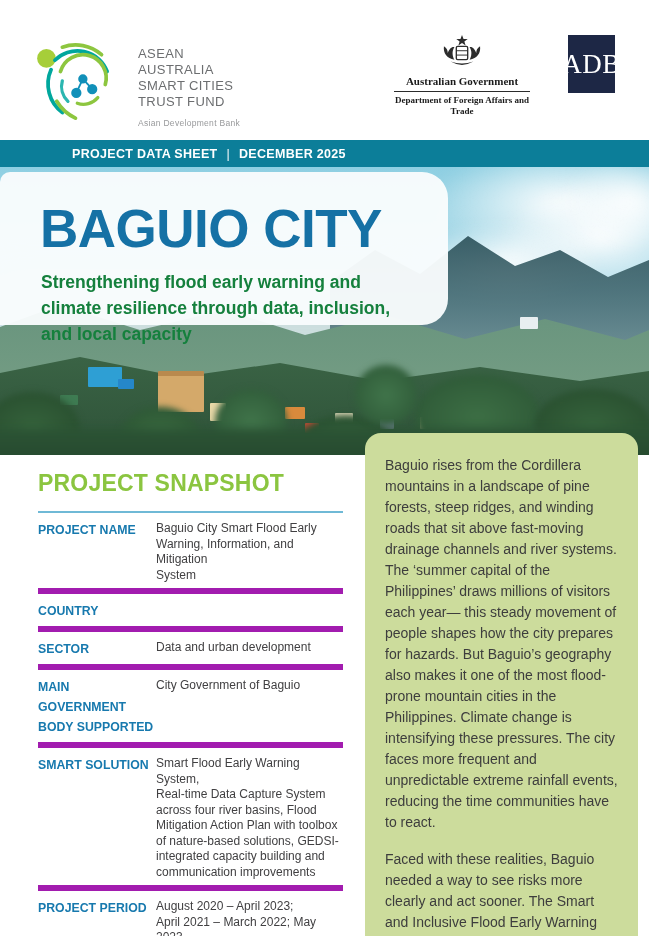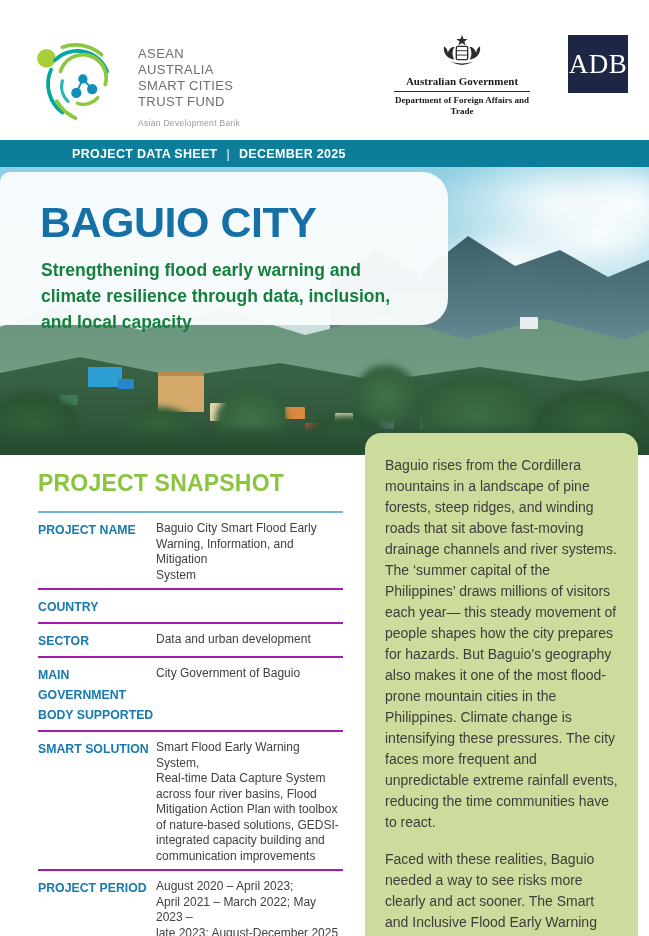--- a/index.html
+++ b/index.html
@@ -11,21 +11,21 @@
   .header{position:absolute;left:0;top:0;width:649px;height:140px;background:#fff;}
   .aasctf{position:absolute;left:34px;top:36px;display:flex;align-items:flex-start;}
   .aasctf-mark{width:94px;height:84px;}
   .aasctf-text{margin-left:10px;margin-top:10px;color:#6c6e70;font-size:13px;line-height:16px;letter-spacing:.4px;}
   .aasctf-sub{margin-top:5px;font-size:8.5px;color:#98999b;letter-spacing:.3px;}
   .ausgov{position:absolute;left:392px;top:34px;width:140px;text-align:center;font-family:"Liberation Serif","DejaVu Serif",serif;color:#1a1a1a;}
   .ausgov .crest{width:58px;height:38px;margin:0 auto;display:block;}
   .ausgov-l1{font-weight:bold;font-size:11px;margin-top:3px;}
   .ausgov-rule{border-top:1px solid #2b2b2b;margin:4px 2px 3px 2px;}
   .ausgov-l2{font-weight:bold;font-size:9px;line-height:11px;}
-  .adb-box{position:absolute;left:568px;top:35px;width:60px;height:58px;background:#1d2745;
+  .adb-box{position:absolute;left:568px;top:35px;width:47px;height:58px;background:#1d2745;
     display:flex;align-items:center;justify-content:center;}
   .adb-box span{color:#fff;font-family:"Liberation Serif","DejaVu Serif",serif;font-size:27px;letter-spacing:.5px;}
   
   .banner{position:absolute;left:0;top:140px;width:649px;height:27px;background:#0c7e99;
     display:flex;align-items:center;color:#fff;font-weight:bold;font-size:12.5px;letter-spacing:.3px;padding-left:34px;}
   .banner .b-label{margin-left:38px;}
   .banner .b-sep{margin:0 9px;font-weight:normal;opacity:.95;}
   
   .photo{position:absolute;left:0;top:167px;width:649px;height:288px;overflow:hidden;
     background:linear-gradient(#8ecfe2 0%,#b8e0ec 40%,#d9edf2 70%);}
@@ -36,31 +36,31 @@
     clip-path:polygon(330px 60px,375px 28px,420px 52px,468px 14px,515px 44px,560px 28px,608px 55px,649px 38px,649px 234px,330px 234px);}
   .mtn-mid{top:0;height:289px;background:linear-gradient(180deg,#557f7c 0%,#6b967f 55%,#7da388 100%);
     clip-path:polygon(0 160px,60px 138px,140px 163px,225px 143px,305px 168px,385px 148px,465px 172px,545px 152px,625px 173px,649px 163px,649px 289px,0 289px);}
   .mtn-near{top:0;height:289px;background:linear-gradient(180deg,#4c7a5c 0%,#3c6647 60%,#2e5238 100%);
     clip-path:polygon(0 206px,80px 190px,180px 210px,280px 196px,380px 214px,480px 200px,580px 214px,649px 204px,649px 289px,0 289px);}
   .tree{position:absolute;border-radius:50%;filter:blur(3px);}
   .house{position:absolute;border-radius:1px;}
   
   .hero-card{position:absolute;left:0;top:172px;width:448px;height:153px;
     background:rgba(249,252,253,.96);border-radius:10px 26px 26px 0;}
-  .hero-title{margin:26px 0 0 40px;font-size:43px;font-weight:800;color:#1571a5;letter-spacing:-.5px;}
+  .hero-title{margin:26px 0 0 40px;font-size:53px;font-weight:800;color:#1571a5;letter-spacing:-.5px;}
   .hero-sub{margin:10px 0 0 41px;width:372px;font-size:17.5px;font-weight:bold;color:#15803d;line-height:26px;}
   
   .green-box{position:absolute;left:365px;top:433px;width:273px;height:503px;background:#ccdc9c;border-radius:16px 16px 0 0;}
   .green-box .gb-inner{padding:22px 18px 0 20px;color:#3d3d3d;font-size:14px;line-height:21px;}
   .green-box p{margin:0 0 16px 0;}
   
   .snapshot{position:absolute;left:38px;top:470px;width:305px;}
   .snap-heading{font-size:23px;font-weight:800;color:#8bc540;letter-spacing:.2px;margin-bottom:14px;}
   .snap-table{border-top:2px solid #6fb9d6;}
-  .row{display:flex;border-bottom:2px solid #a21caf;padding:6px 0 5px 0;}
+  .row{display:flex;border-bottom:6px solid #a21caf;padding:6px 0 5px 0;}
   .t-label{width:118px;flex:none;font-size:12.3px;font-weight:bold;color:#1779ae;line-height:20px;padding-top:1px;}
   .t-value{flex:1;font-size:12px;color:#414042;line-height:15.5px;white-space:pre-line;padding-top:2px;}
 </style>
 </head>
 <body>
 
 <div class="page">
 
   <div class="header">
 

